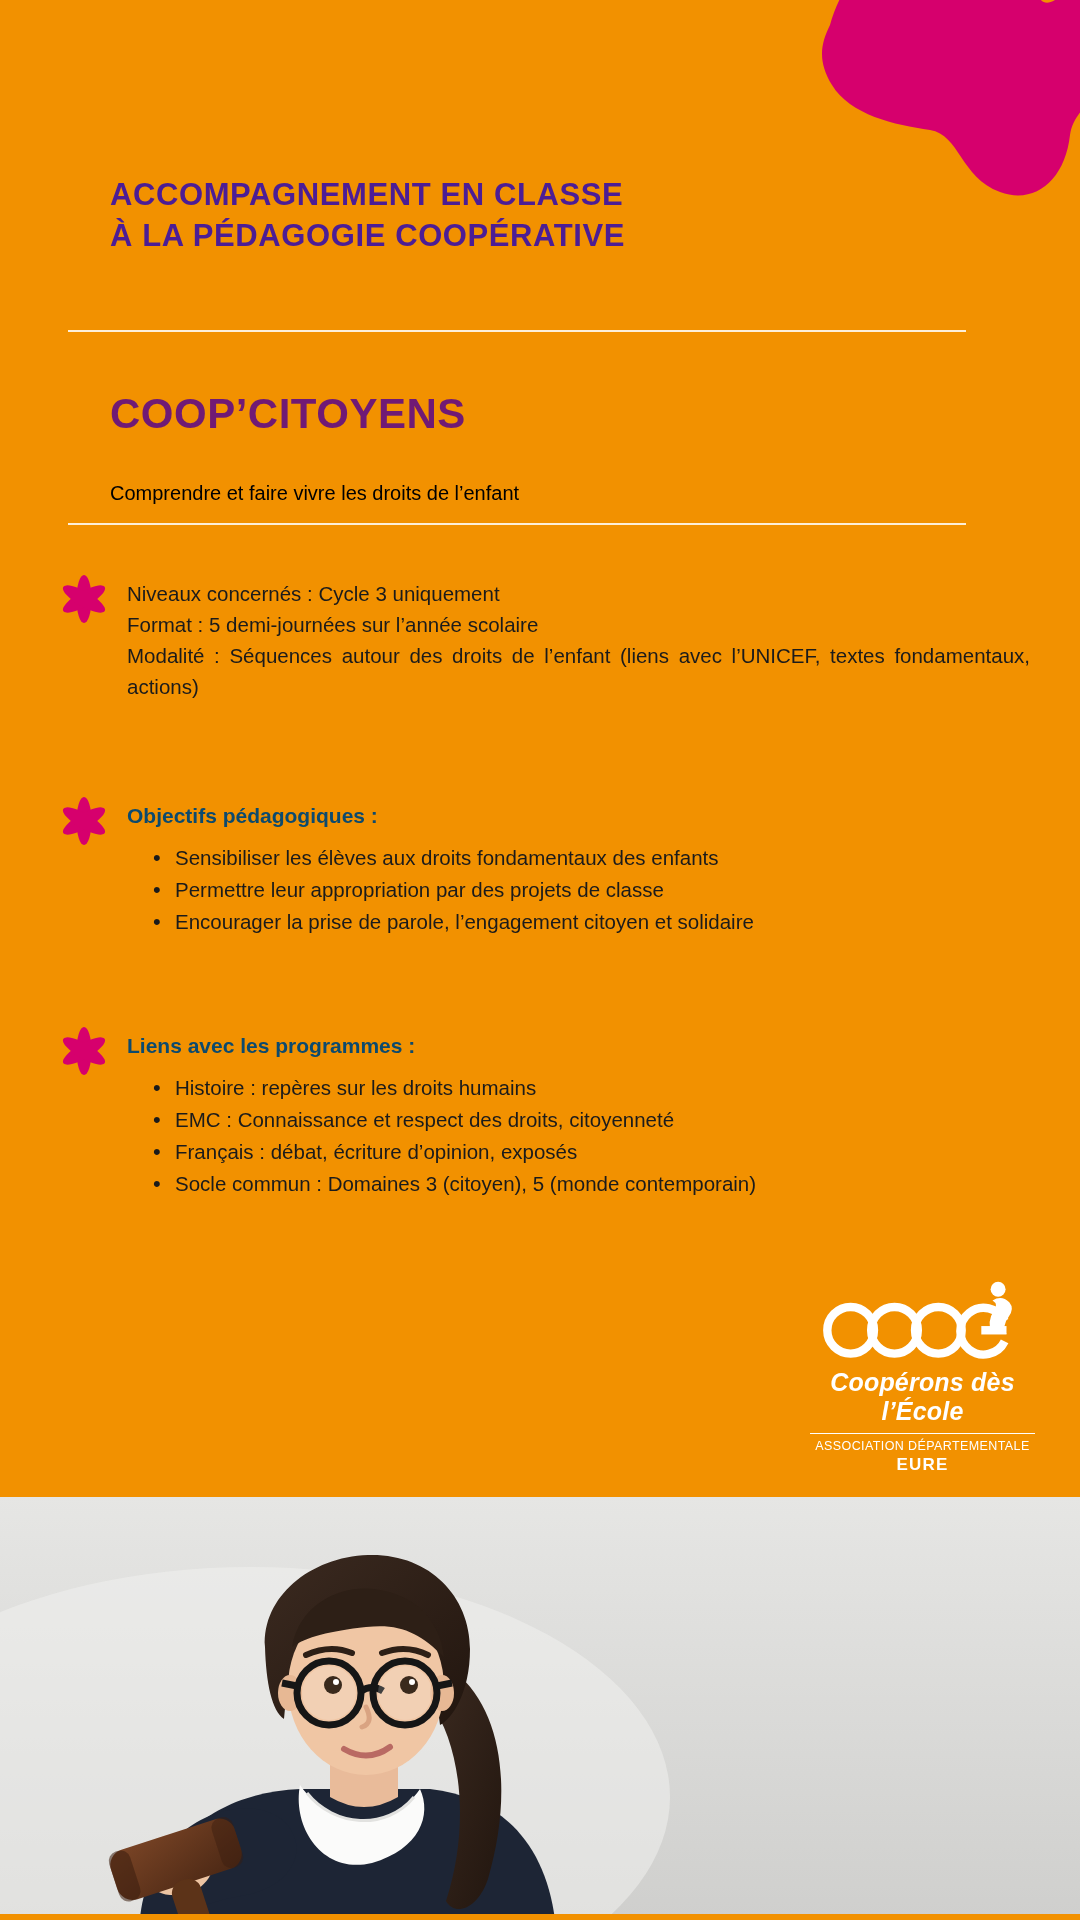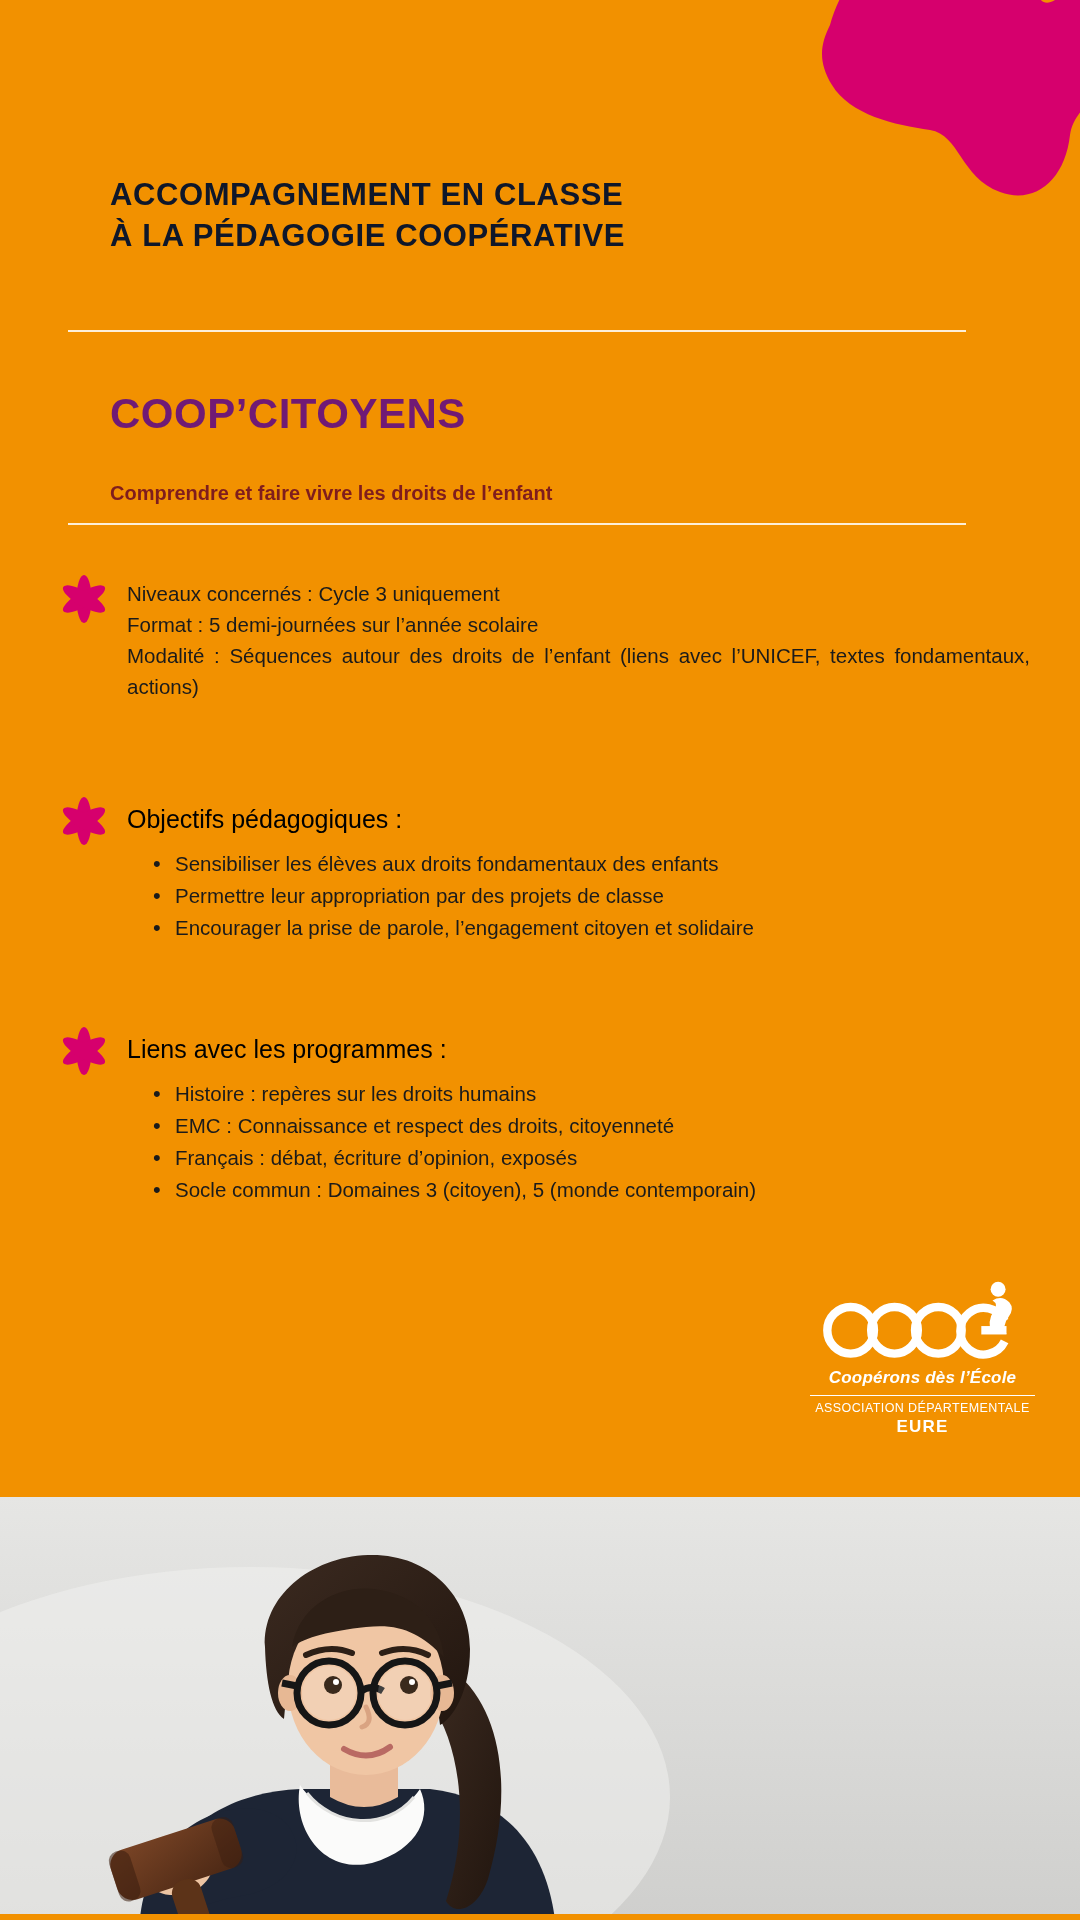--- a/index.html
+++ b/index.html
@@ -32,21 +32,21 @@
   }
 
   
   .header {
     position: absolute;
     left: 110px;
     top: 175px;
     width: 860px;
   }
   .header-title {
-    color: #0f172a;
+    color: #4c1d95;
     font-size: 31px;
     font-weight: bold;
     letter-spacing: 0.6px;
     line-height: 1.32;
     margin: 0;
     text-transform: uppercase;
     white-space: pre-line;
   }
 
   .rule {
@@ -66,24 +66,23 @@
     color: #701a75;
     font-size: 42px;
     font-weight: bold;
     letter-spacing: 0.5px;
     margin: 0;
   }
   .program-sub {
     position: absolute;
     left: 110px;
     top: 482px;
-    color: #7f1d1d;
+    color: #000000;
     font-size: 20px;
     margin: 0;
-    font-weight: bold;
   }
 
   
   .section {
     position: absolute;
     left: 55px;
     width: 975px;
     display: flex;
     align-items: flex-start;
   }
@@ -106,24 +105,24 @@
     line-height: 1.52;
   }
 
   .just-block {
     text-align: justify;
     text-justify: inter-word;
     margin: 0;
   }
 
   .sec-heading {
-    font-weight: normal;
+    font-weight: bold;
     margin: 0 0 2px 0;
-    color: #000000;
-    font-size: 25px;
+    color: #0c4a6e;
+    font-size: 21px;
   }
 
   ul.bullets {
     margin: 10px;
     padding-left: 38px;
     list-style: none;
   }
   ul.bullets li {
     position: relative;
     margin: 0;
@@ -146,21 +145,21 @@
     top: 1278px;
     width: 225px;
     text-align: center;
     color: #ffffff;
   }
   .logo-mark {
     display: block;
     margin: 0 auto;
   }
   .logo-tagline {
-    font-size: 17px;
+    font-size: 25px;
     font-style: italic;
     font-weight: bold;
     margin-top: 2px;
     letter-spacing: 0.2px;
   }
   .logo-divider {
     width: 100%;
     height: 1px;
     background: #ffffff;
     margin: 7px auto 5px auto;

